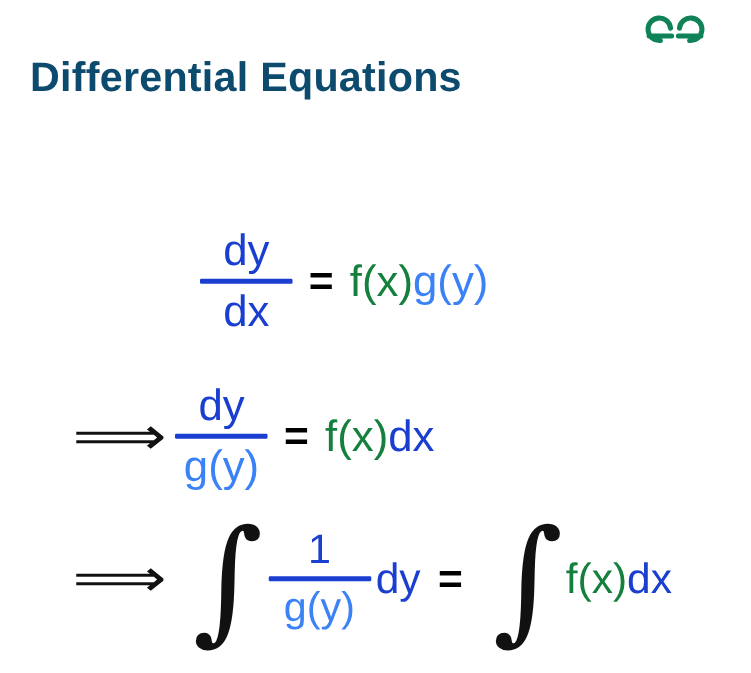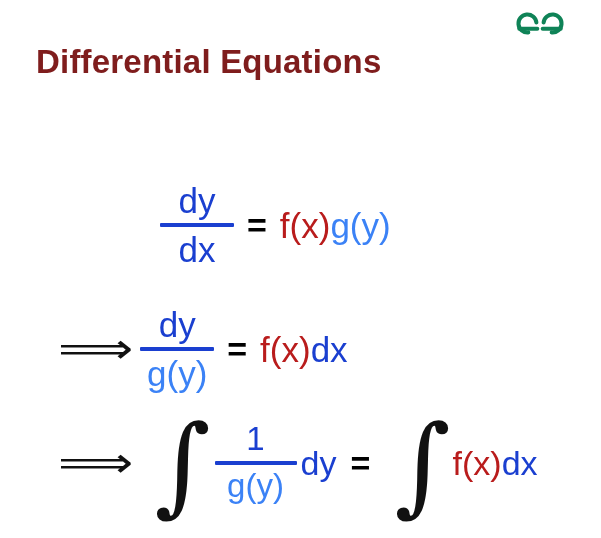--- a/index.html
+++ b/index.html
@@ -22,27 +22,27 @@
     left: 513px;
     width: 54px;
     height: 34px;
   }
   .logo svg { display: block; }
 
   
   .title {
     position: absolute;
     top: 42px;
-    left: 36px;
+    left: 24px;
     font-family: "Liberation Sans", sans-serif;
     font-weight: bold;
     font-size: 33px;
     line-height: 40px;
     letter-spacing: 0.2px;
-    color: #7f1d1d;
+    color: #0c4a6e;
     white-space: nowrap;
   }
 
   
   .eq {
     position: absolute;
     display: flex;
     align-items: center;
     font-family: "Liberation Sans", sans-serif;
     white-space: nowrap;
@@ -111,21 +111,21 @@
   .eq3 .eqsign { margin: 0 16px 0 14px; }
 
   .rhs, .tail {
     font-size: 35px;
     font-weight: 500;
     line-height: 1;
   }
   .eq3 .rhs, .eq3 .tail { font-size: 34px; }
 
   .blue    { color: #1a3fd0; }
-  .orange  { color: #b91c1c; }
+  .orange  { color: #15803d; }
   .magenta { color: #3b82f6; }
 
   .tail { margin-left: 4px; }
 </style>
 </head>
 <body>
 
 <div class="logo">
   <svg viewBox="0 0 120 72" width="54" height="34">
     <g fill="none" stroke="#0f8357" stroke-width="9" stroke-linecap="round">

